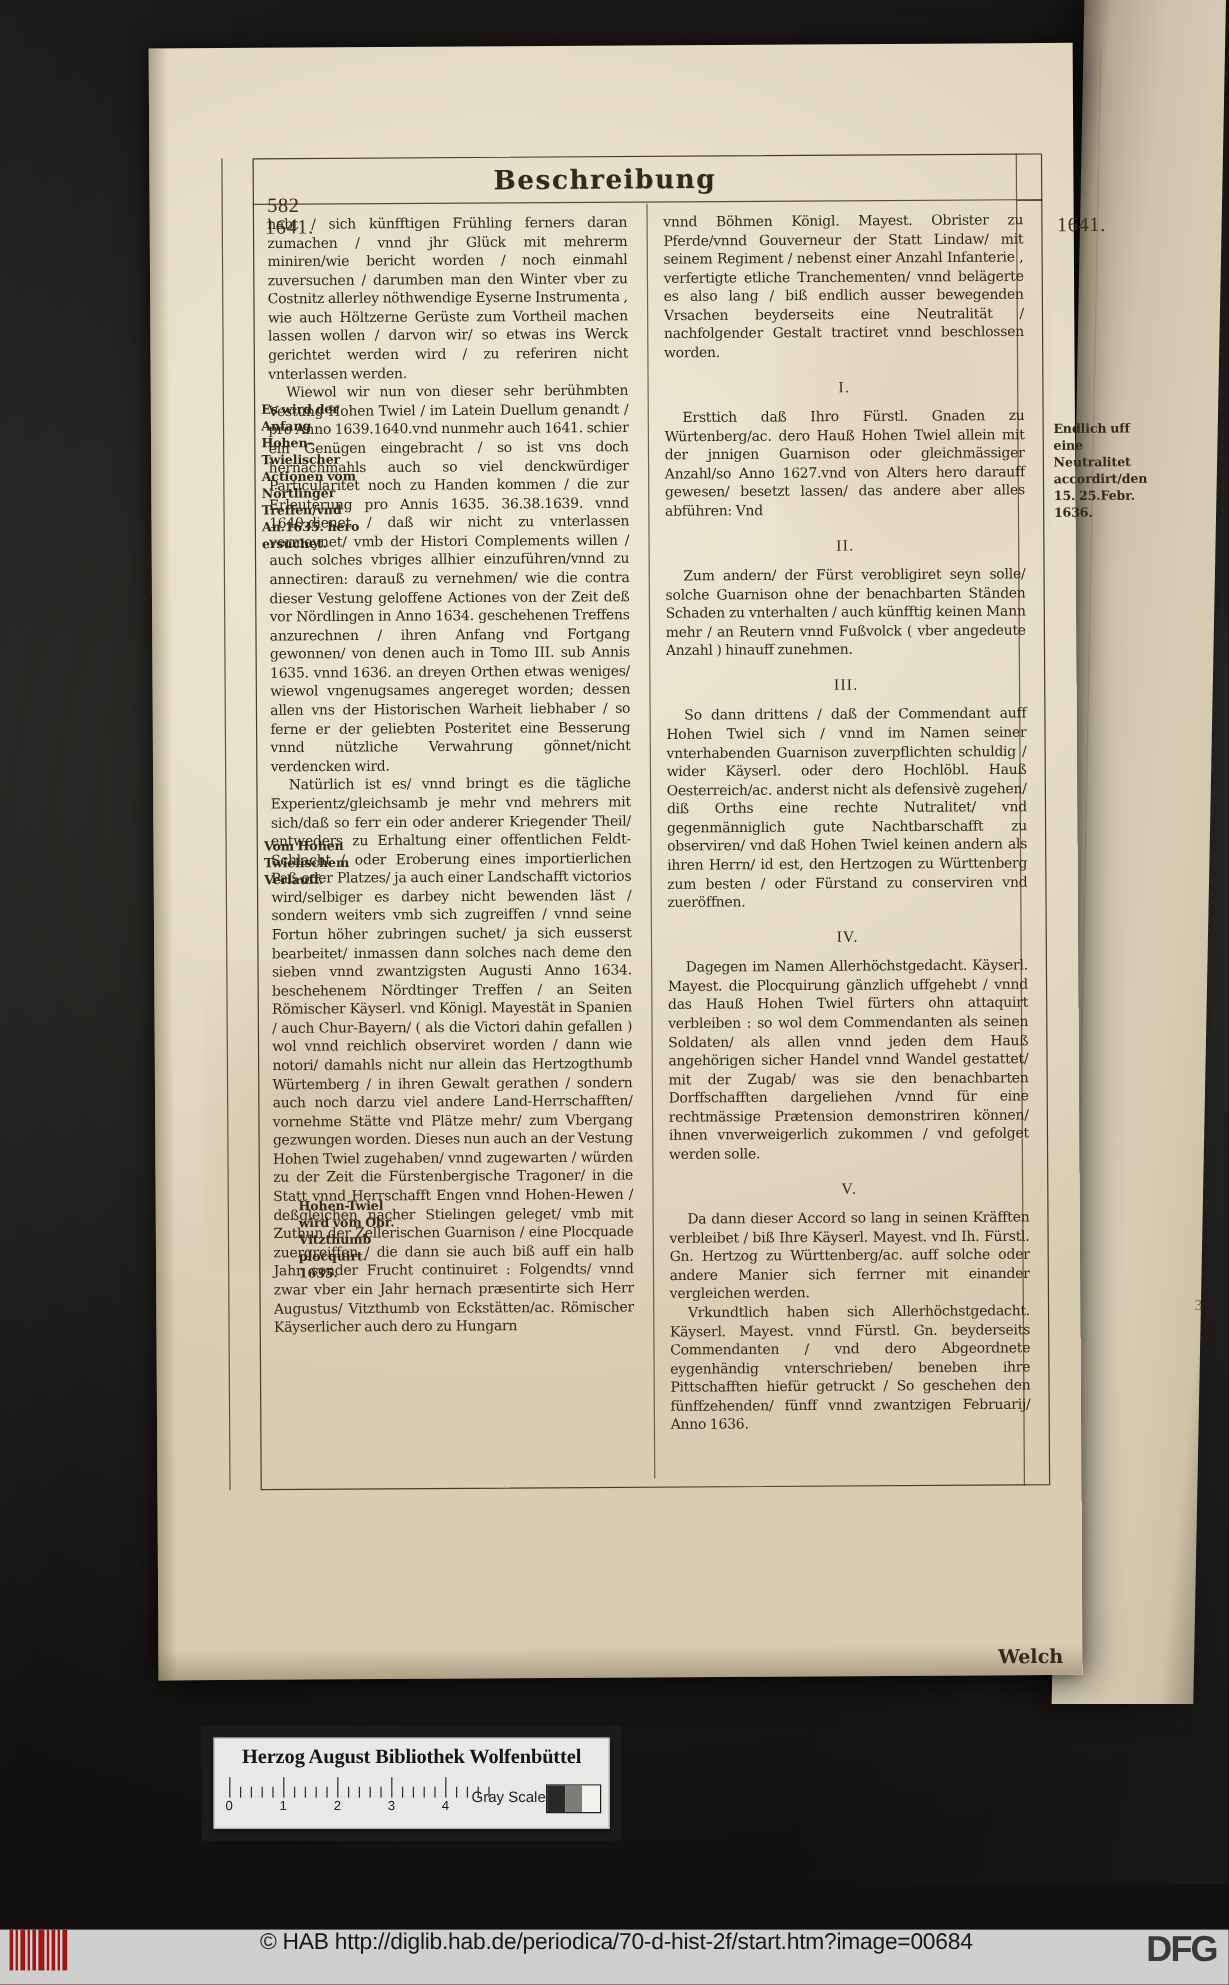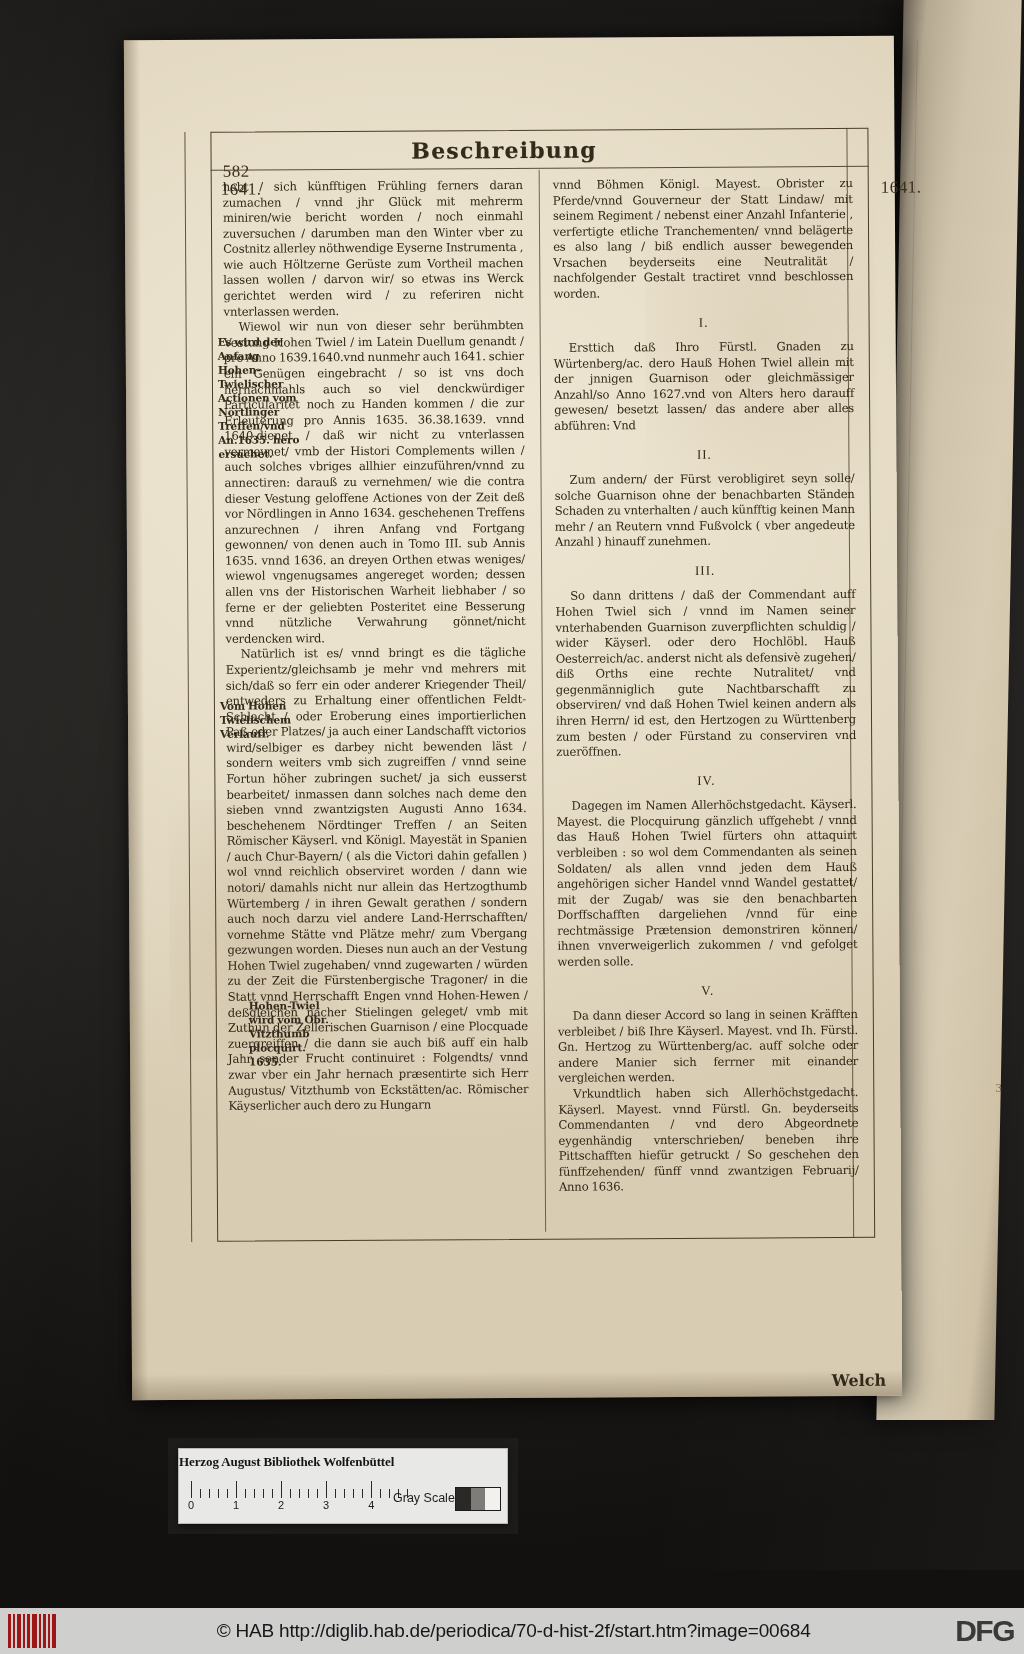--- a/index.html
+++ b/index.html
@@ -219,23 +219,23 @@
   }
   #target-card-frame {
     position: absolute;
     left: 168px; top: 1438px;
     width: 350px; height: 96px;
     background: #1d1c1a;
   }
   #target-title {
     position: absolute;
     left: 0; top: 5px; width: 100%;
-    text-align: left;
-    font-family: "Liberation Serif", serif;
-    font-size: 13px;
+    text-align: center;
+    font-family: "Liberation Serif", serif;
+    font-size: 17px;
     font-weight: 700;
     color: #161514;
     letter-spacing: -0.1px;
   }
   #ruler-wrap {
     position: absolute;
     left: 12px; top: 32px; width: 196px; height: 38px;
   }
   #ruler-ticks {
     position: absolute; left: 0; top: 0; width: 196px; height: 17px;
@@ -271,21 +271,21 @@
   }
   .gs-patch { flex: 1 1 0; }
 
   
   #footer-bar {
     position: absolute;
     left: 0; bottom: 0;
     width: 1024px; height: 46px;
     background: #cfcfcd;
     display: flex;
-    align-items: center;
+    align-items: flex-start;
   }
   #footer-barcode {
     width: 54px; height: 34px;
     margin-left: 8px;
     display: flex;
     align-items: stretch;
     gap: 2px;
   }
   .bc-bar { background: #9e1616; }
   #footer-url {
@@ -335,20 +335,21 @@
     <span class="folio-number">582</span>
     <span class="head-title">Beschreibung</span>
   </div>
 
   <div class="year-mark" id="year-left">1641.</div>
   <div class="year-mark" id="year-right">1641.</div>
 
   <div class="margin-note" id="note-left-1">Es wird der Anfang Hohen-Twielischer Actionen vom Nörtlinger Treffen/vnd An.1635. hero ersuchet.</div>
   <div class="margin-note" id="note-left-2">Vom Hohen Twielischem Verlauff.</div>
   <div class="margin-note" id="note-left-3">Hohen-Twiel wird vom Obr. Vitzthumb plocquirt. 1635.</div>
+  <div class="margin-note" id="note-right-1">Endlich uff eine Neutralitet accordirt/den 15. 25.Febr. 1636.</div>
 
   <div class="column" id="col-left">
     <p class="noindent">habt / sich künfftigen Frühling ferners daran zumachen / vnnd jhr Glück mit mehrerm miniren/wie bericht worden / noch einmahl zuversuchen / darumben man den Winter vber zu Costnitz allerley nöthwendige Eyserne Instrumenta , wie auch Höltzerne Gerüste zum Vortheil machen lassen wollen / darvon wir/ so etwas ins Werck gerichtet werden wird / zu referiren nicht vnterlassen werden.</p>
     <p>Wiewol wir nun von dieser sehr berühmbten Vestung Hohen Twiel / im Latein Duellum genandt / pro Anno 1639.1640.vnd nunmehr auch 1641. schier ein Genügen eingebracht / so ist vns doch hernachmahls auch so viel denckwürdiger Particularitet noch zu Handen kommen / die zur Erleuterung pro Annis 1635. 36.38.1639. vnnd 1640.dienet / daß wir nicht zu vnterlassen vermeynet/ vmb der Histori Complements willen / auch solches vbriges allhier einzuführen/vnnd zu annectiren: darauß zu vernehmen/ wie die contra dieser Vestung geloffene Actiones von der Zeit deß vor Nördlingen in Anno 1634. geschehenen Treffens anzurechnen / ihren Anfang vnd Fortgang gewonnen/ von denen auch in Tomo III. sub Annis 1635. vnnd 1636. an dreyen Orthen etwas weniges/ wiewol vngenugsames angereget worden; dessen allen vns der Historischen Warheit liebhaber / so ferne er der geliebten Posteritet eine Besserung vnnd nützliche Verwahrung gönnet/nicht verdencken wird.</p>
     <p>Natürlich ist es/ vnnd bringt es die tägliche Experientz/gleichsamb je mehr vnd mehrers mit sich/daß so ferr ein oder anderer Kriegender Theil/ entweders zu Erhaltung einer offentlichen Feldt-Schlacht / oder Eroberung eines importierlichen Paß-oder Platzes/ ja auch einer Landschafft victorios wird/selbiger es darbey nicht bewenden läst / sondern weiters vmb sich zugreiffen / vnnd seine Fortun höher zubringen suchet/ ja sich eusserst bearbeitet/ inmassen dann solches nach deme den sieben vnnd zwantzigsten Augusti Anno 1634. beschehenem Nördtinger Treffen / an Seiten Römischer Käyserl. vnd Königl. Mayestät in Spanien / auch Chur-Bayern/ ( als die Victori dahin gefallen ) wol vnnd reichlich observiret worden / dann wie notori/ damahls nicht nur allein das Hertzogthumb Würtemberg / in ihren Gewalt gerathen / sondern auch noch darzu viel andere Land-Herrschafften/ vornehme Stätte vnd Plätze mehr/ zum Vbergang gezwungen worden. Dieses nun auch an der Vestung Hohen Twiel zugehaben/ vnnd zugewarten / würden zu der Zeit die Fürstenbergische Tragoner/ in die Statt vnnd Herrschafft Engen vnnd Hohen-Hewen / deßgleichen nacher Stielingen geleget/ vmb mit Zuthun der Zellerischen Guarnison / eine Plocquade zuergreiffen / die dann sie auch biß auff ein halb Jahr sonder Frucht continuiret : Folgendts/ vnnd zwar vber ein Jahr hernach præsentirte sich Herr Augustus/ Vitzthumb von Eckstätten/ac. Römischer Käyserlicher auch dero zu Hungarn</p>
   </div>
 
   <div class="column" id="col-right">
     <p class="noindent">vnnd Böhmen Königl. Mayest. Obrister zu Pferde/vnnd Gouverneur der Statt Lindaw/ mit seinem Regiment / nebenst einer Anzahl Infanterie , verfertigte etliche Tranchementen/ vnnd belägerte es also lang / biß endlich ausser bewegenden Vrsachen beyderseits eine Neutralität / nachfolgender Gestalt tractiret vnnd beschlossen worden.</p>
 

